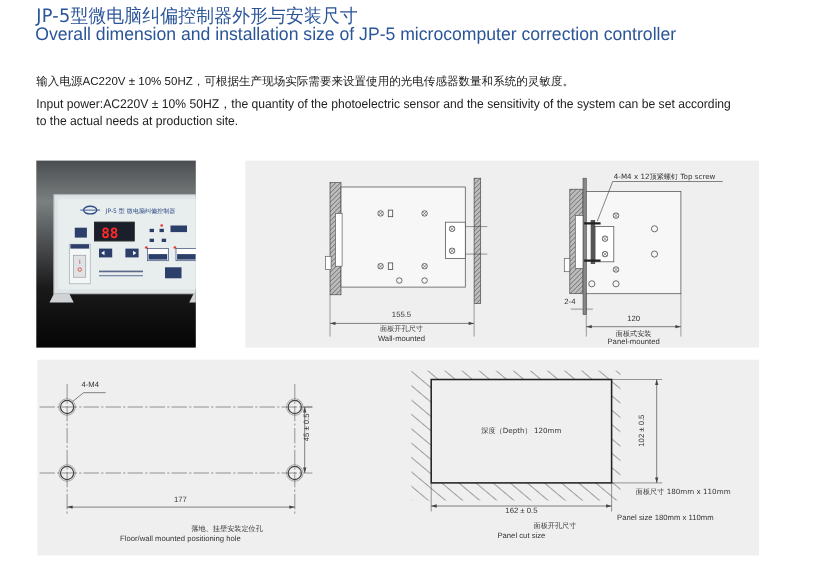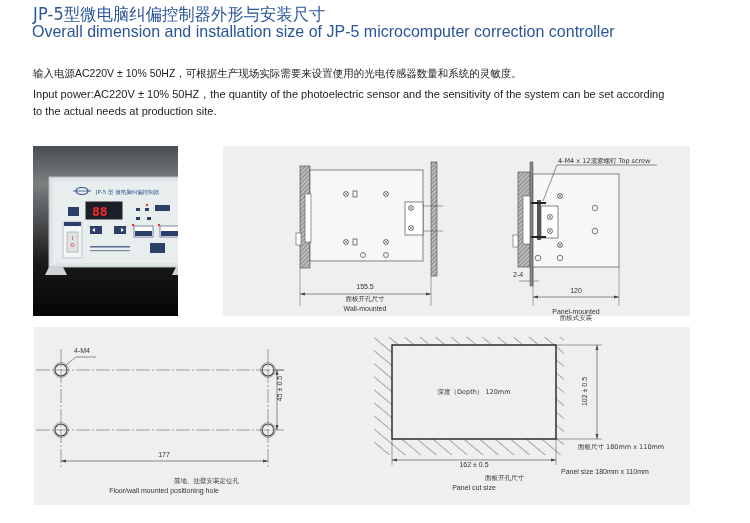--- a/index.html
+++ b/index.html
@@ -173,21 +173,21 @@
         <polygon points="396,151 391,149.5 391,152.5" fill="#444"></polygon>
     </g>
   </svg>
   <div class="lbl" style="left:117px;top:137px;width:50px;">155.5</div>
   <div class="lbl lbl-cn" style="left:92px;top:149px;width:100px;">面板开孔尺寸</div>
   <div class="lbl" style="left:92px;top:159px;width:100px;">Wall-mounted</div>
 
   <div class="lbl lbl-cn" style="left:335px;top:11px;text-align:left;">4-M4 x 12顶紧螺钉 Top screw</div>
   <div class="lbl" style="left:290px;top:125px;text-align:left;">2-4</div>
   <div class="lbl" style="left:333px;top:141px;width:40px;">120</div>
-  <div class="lbl lbl-cn" style="left:303px;top:168px;width:100px;">面板式安装</div>
+  <div class="lbl lbl-cn" style="left:303px;top:153px;width:100px;">面板式安装</div>
   <div class="lbl" style="left:303px;top:162px;width:100px;">Panel-mounted</div>
 </div>
 
 <div class="abs panel panel-bottom">
   <svg width="656" height="178">
     <defs>
       <pattern id="diag" width="10" height="10" patternUnits="userSpaceOnUse" patternTransform="rotate(-50)">
         <line x1="0" y1="0" x2="0" y2="10" stroke="#333" stroke-width="0.8"></line>
       </pattern>
     </defs>

